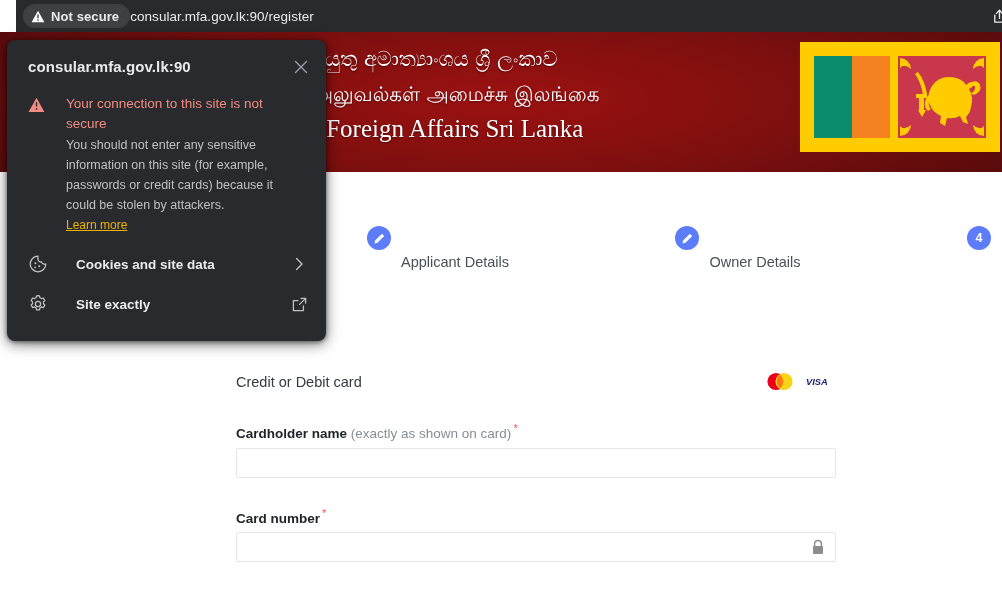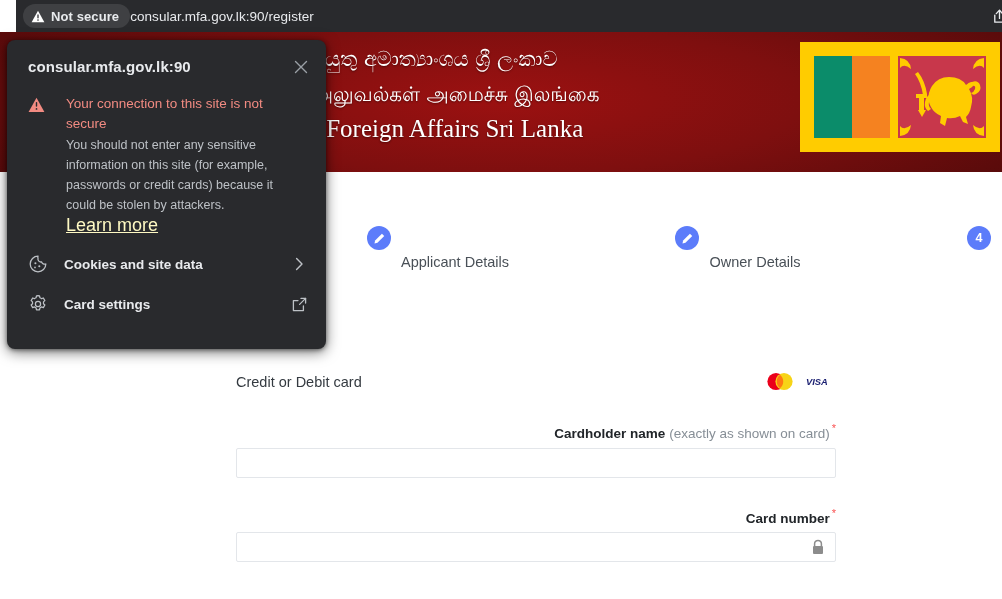--- a/index.html
+++ b/index.html
@@ -102,21 +102,21 @@
     position: relative;
     width: 600px; margin-left: 236px;
     display: flex; align-items: center; justify-content: space-between;
   }
   .pay-title { font-size: 14.5px; color: #343a40; }
   .card-brands { display: flex; align-items: center; gap: 11px; }
   .mc-logo { width: 30px; height: 19px; display: block; }
   .visa-logo { width: 30px; height: 12px; display: block; }
 
   .field-block { width: 600px; margin-left: 236px; margin-top: 31px; }
-  .field-label { font-size: 13.5px; color: #212529; margin-bottom: 7px; text-align: right; }
+  .field-label { font-size: 13.5px; color: #212529; margin-bottom: 7px; }
   .field-label b { font-weight: 700; }
   .field-hint { font-weight: 400; color: #868e96; }
   .req-star { color: #fa5252; font-size: 11px; vertical-align: super; margin-left: 2px; }
   .field-input {
     width: 600px; height: 30px;
     border: 1px solid #e3e6ea; border-radius: 2px;
     background: #fff;
     position: relative;
     display: flex; align-items: center;
   }
@@ -129,21 +129,21 @@
   .lock-slot { padding-right: 10px; display: flex; align-items: center; }
 
   
   .popup {
     position: absolute; left: 7px; top: 40px;
     width: 319px;
     background: #292a2d;
     border-radius: 8px;
     box-shadow: 0 3px 14px rgba(0,0,0,.55), 0 1px 4px rgba(0,0,0,.45);
     z-index: 50;
-    padding-bottom: 16px;
+    padding-bottom: 8px;
   }
   .popup-head {
     display: flex; align-items: flex-start; justify-content: space-between;
     padding: 18px 14px 0 21px;
   }
   .popup-origin {
     color: #e8eaed; font-size: 15px; font-weight: 600; letter-spacing: .1px;
   }
   .popup-close {
     width: 22px; height: 22px; display: flex; align-items: center; justify-content: center;
@@ -155,27 +155,28 @@
   }
   .warn-tri-lg { width: 17px; height: 16px; flex: 0 0 auto; margin-top: 3px; }
   .popup-text { flex: 1 1 auto; }
   .popup-danger {
     color: #f28b82; font-size: 13.5px; line-height: 20px; margin-bottom: 1px;
   }
   .popup-desc {
     color: #bdc1c6; font-size: 12.5px; line-height: 20px;
   }
   .popup-link {
-    color: #fef9c3; font-size: 18px; line-height: 20px;
+    color: #eab308; font-size: 12px; line-height: 20px;
     text-decoration: underline; cursor: pointer; display: inline-block;
   }
   .popup-item {
     display: flex; align-items: center;
     height: 40px; padding: 0 18px 0 21px;
     cursor: pointer;
+    gap: 12px;
   }
   .popup-item-icon { width: 20px; height: 20px; flex: 0 0 auto; margin-right: 16px; color: #bdc1c6; }
   .popup-item-label { flex: 1 1 auto; color: #e8eaed; font-size: 13.5px; font-weight: 600; }
   .popup-item-trail { width: 18px; height: 18px; color: #bdc1c6; display:flex; align-items:center; justify-content:center; }
   .popup-spacer-top { height: 9px; }
   .popup-spacer-bot { height: 9px; }
 </style>
 </head>
 <body>
 
@@ -368,21 +369,21 @@
       </span>
     </div>
 
     <div class="popup-item">
       <span class="popup-item-icon">
         <svg width="20" height="20" viewBox="0 0 20 20" aria-hidden="true">
           <path d="M10 1.6 l1.5 .25 l.45 1.9 a6.6 6.6 0 0 1 1.55 .9 l1.85 -.65 l1.5 2.6 l-1.4 1.3 a6.6 6.6 0 0 1 0 1.8 l1.4 1.3 l-1.5 2.6 l-1.85 -.65 a6.6 6.6 0 0 1 -1.55 .9 l-.45 1.9 l-3 0 l-.45 -1.9 a6.6 6.6 0 0 1 -1.55 -.9 l-1.85 .65 l-1.5 -2.6 l1.4 -1.3 a6.6 6.6 0 0 1 0 -1.8 l-1.4 -1.3 l1.5 -2.6 l1.85 .65 a6.6 6.6 0 0 1 1.55 -.9 l.45 -1.9 z" fill="none" stroke="#bdc1c6" stroke-width="1.25" stroke-linejoin="round"></path>
           <circle cx="10" cy="10" r="2.6" fill="none" stroke="#bdc1c6" stroke-width="1.25"></circle>
         </svg>
       </span>
-      <span class="popup-item-label">Card settings</span>
+      <span class="popup-item-label">Site exactly</span>
       <span class="popup-item-trail">
         <svg width="15" height="15" viewBox="0 0 15 15" aria-hidden="true">
           <path d="M9 1.4 H13.6 V6" stroke="#bdc1c6" stroke-width="1.3" fill="none" stroke-linecap="round" stroke-linejoin="round"></path>
           <path d="M13.6 1.4 L7.6 7.4" stroke="#bdc1c6" stroke-width="1.3" fill="none" stroke-linecap="round"></path>
           <path d="M11.4 9 V13.6 H1.4 V3.6 H6" stroke="#bdc1c6" stroke-width="1.3" fill="none" stroke-linecap="round" stroke-linejoin="round"></path>
         </svg>
       </span>
     </div>
 
     <div class="popup-spacer-bot"></div>

